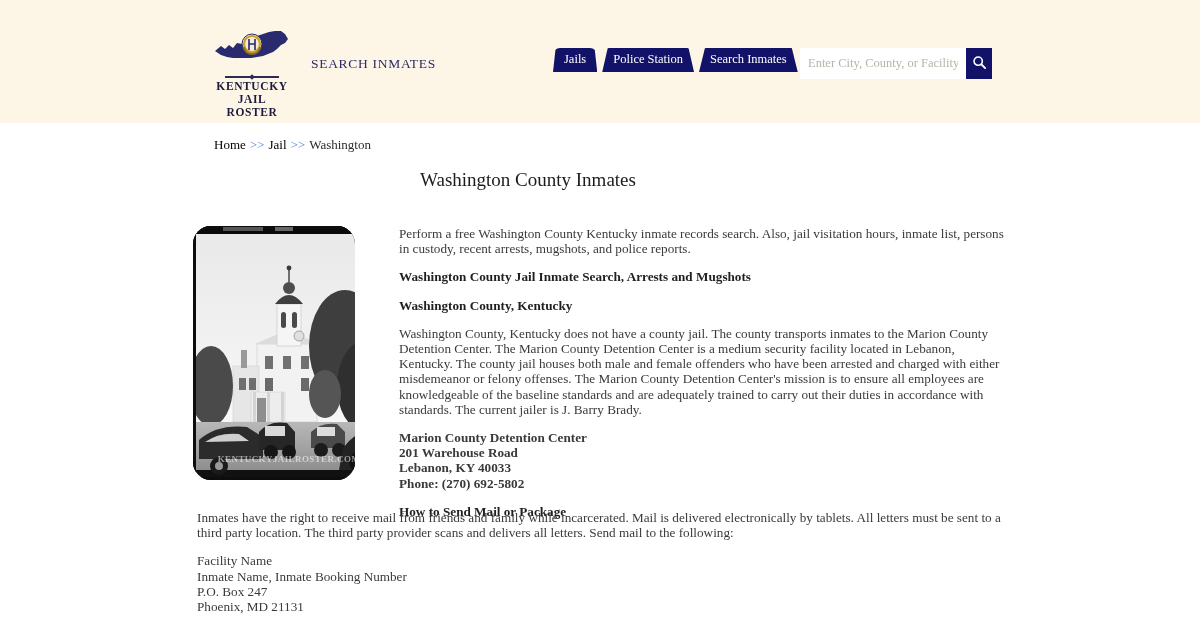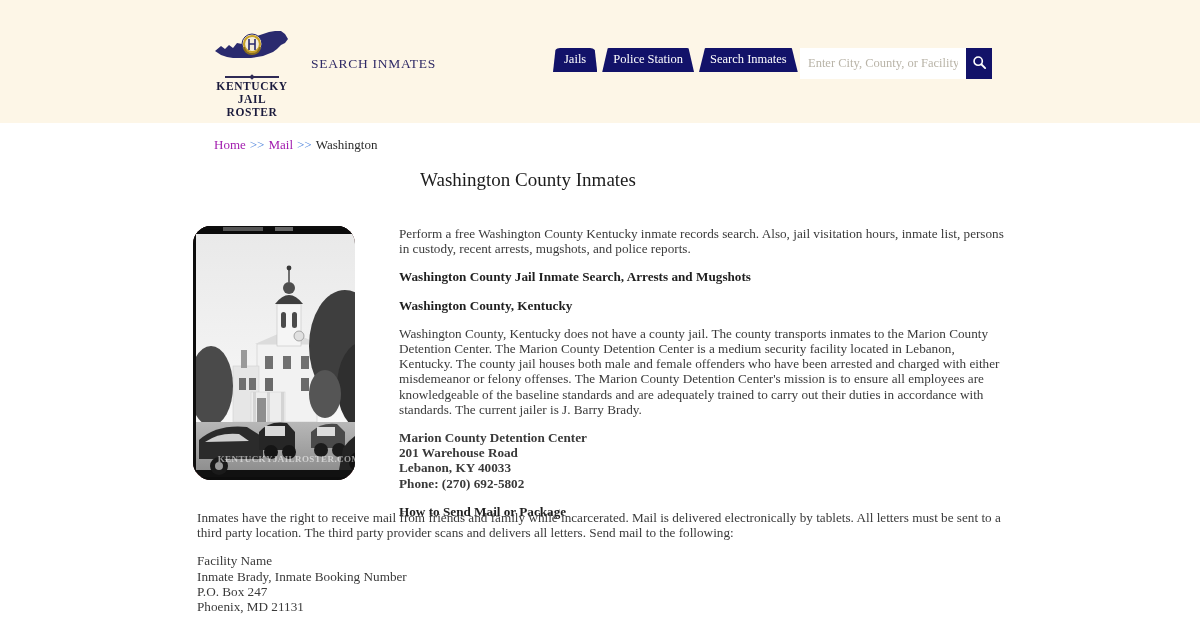--- a/index.html
+++ b/index.html
@@ -133,21 +133,21 @@
   }
 
   
   .breadcrumb {
     position: absolute;
     left: 214px;
     top: 137px;
     font-size: 13px;
     color: #333;
   }
-  .breadcrumb a { color: #a21caf; text-decoration: none; }
+  .breadcrumb a { color: #000000; text-decoration: none; }
   .breadcrumb .sep { color: #5588dd; margin: 0 4px; }
   .breadcrumb .current { color: #2b2b2b; }
 
   
   .page-title {
     position: absolute;
     top: 169px;
     left: 0;
     width: 1056px;
     text-align: center;
@@ -241,21 +241,21 @@
             <line x1="9.9" y1="9.9" x2="14" y2="14" stroke="#ffffff" stroke-width="2" stroke-linecap="round"></line>
           </svg>
         </span>
       </button>
     </div>
 
   </div>
 </div>
 
 <div class="breadcrumb">
-  <a href="#">Home</a><span class="sep">&gt;&gt;</span><a href="#">Mail</a><span class="sep">&gt;&gt;</span><span class="current">Washington</span>
+  <a href="#">Home</a><span class="sep">&gt;&gt;</span><a href="#">Jail</a><span class="sep">&gt;&gt;</span><span class="current">Washington</span>
 </div>
 
 <h1 class="page-title">Washington County Inmates</h1>
 
 <div class="content">
 
   <div class="photo">
     <svg width="190" height="254" viewBox="0 0 190 254">
       <defs>
         <linearGradient id="sky" x1="0" y1="0" x2="0" y2="1">
@@ -345,17 +345,17 @@
     <p class="addr">Phone: (270) 692-5802</p>
 
     <p class="bold">How to Send Mail or Package</p>
   </div>
 </div>
 
 <div class="full-col">
   <p>Inmates have the right to receive mail from friends and family while incarcerated. Mail is delivered electronically by tablets. All letters must be sent to a third party location. The third party provider scans and delivers all letters. Send mail to the following:</p>
   <p>
     <span>Facility Name</span><br>
-    <span>Inmate Brady, Inmate Booking Number</span><br>
+    <span>Inmate Name, Inmate Booking Number</span><br>
     <span>P.O. Box 247</span><br>
     <span>Phoenix, MD 21131</span>
   </p>
 </div>
 
 </body></html>

